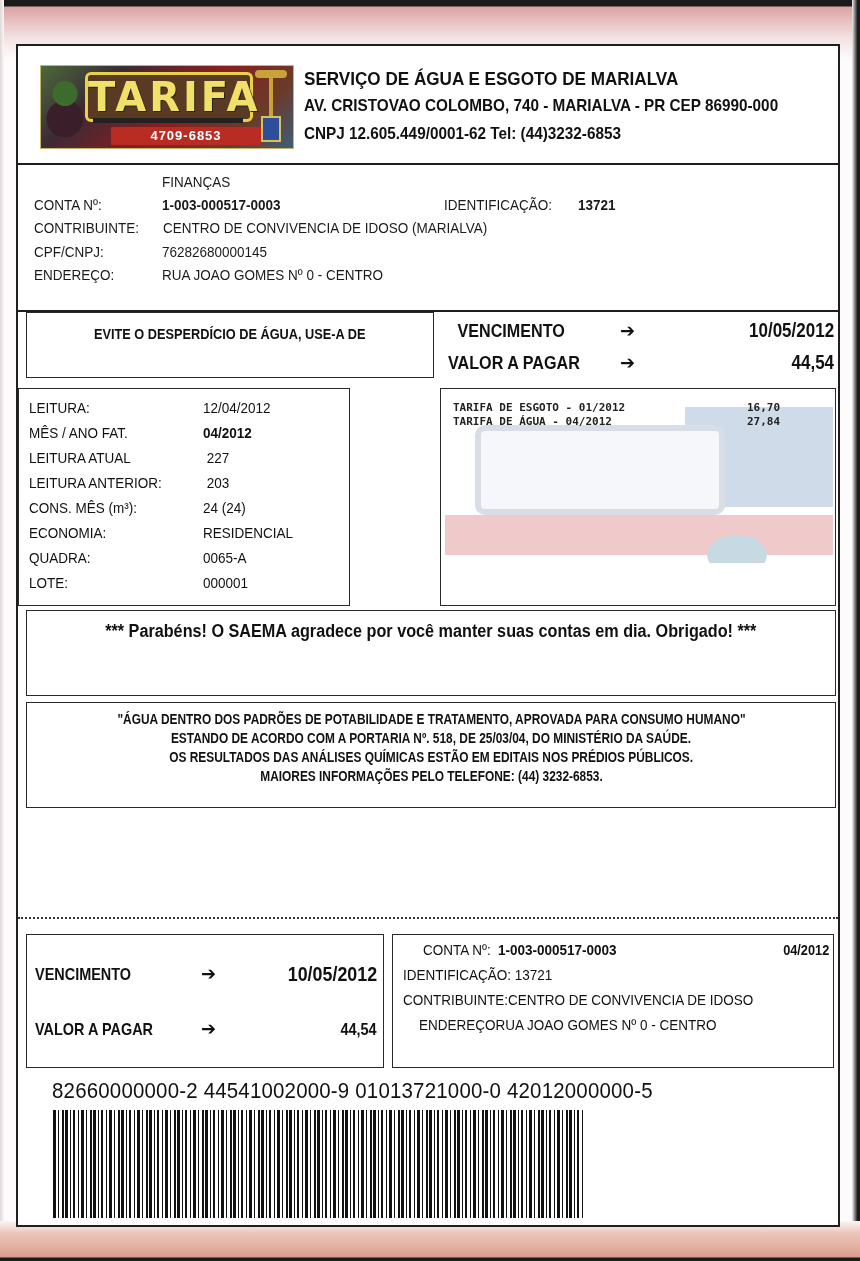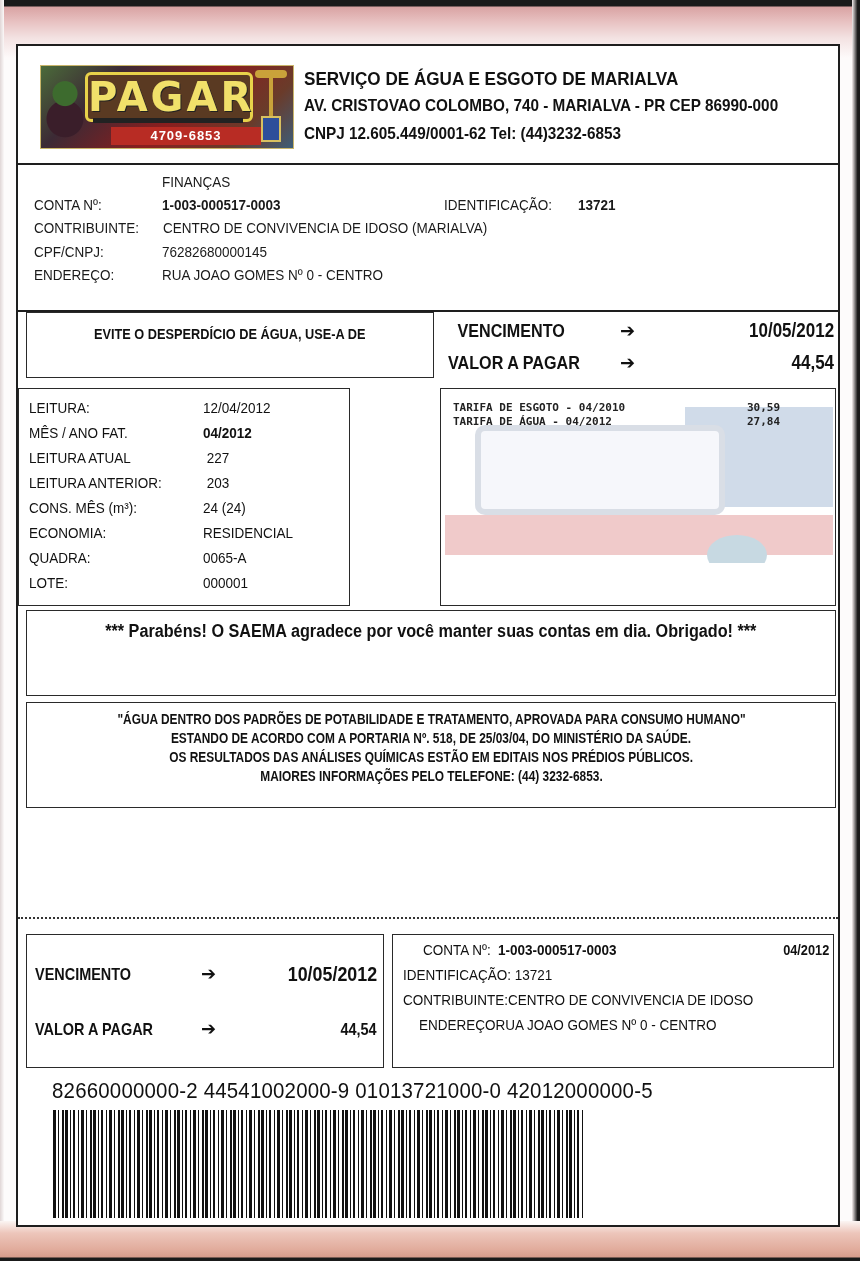--- a/index.html
+++ b/index.html
@@ -114,21 +114,21 @@
 <div class="scan-top"></div>
 <div class="scan-left"></div>
 <div class="scan-right"></div>
 <div class="scan-bottom"></div>
 
 <div class="page">
 
   <div class="abs" style="left:0;top:0;width:820px;height:120px;">
     <div class="logo">
       <div class="grapes"></div>
-      <div class="word">PAGAR</div>
+      <div class="word">TARIFA</div>
       <div class="sub"></div>
       <div class="phone">4709-6853</div>
       <div class="valve">
         <div class="wheel"></div>
           <div class="stem"></div>
           <div class="body"></div>
       </div>
     </div>
     <div class="hdr-line l1" style="width:540px;overflow:hidden;">SERVIÇO DE ÁGUA E ESGOTO DE MARIALVA</div>
     <div class="hdr-line l2" style="width:590px;overflow:hidden;">AV. CRISTOVAO COLOMBO, 740 - MARIALVA - PR  CEP 86990-000</div>
@@ -206,21 +206,21 @@
       </div>
   </div>
 
   <div class="box" style="left:422px;top:342px;width:396px;height:218px;overflow:hidden;">
     <div class="watermark">
       <div class="sky"></div>
         <div class="band"></div>
         <div class="txt"></div>
         <div class="seal"></div>
     </div>
-    <div class="tarifa" style="top:12px;"><span>TARIFA DE ESGOTO - 04/2010</span><span class="v">30,59</span></div>
+    <div class="tarifa" style="top:12px;"><span>TARIFA DE ESGOTO - 01/2012</span><span class="v">16,70</span></div>
     <div class="tarifa" style="top:26px;"><span>TARIFA DE ÁGUA - 04/2012</span><span class="v">27,84</span></div>
   </div>
 
   <div class="box" style="left:8px;top:564px;width:810px;height:86px;">
     <div class="center-txt" style="top:10px;font-size:18px;"><span class="cond-b" style="transform:scaleX(0.9);">*** Parabéns! O SAEMA agradece por você manter suas contas em dia. Obrigado! ***</span></div>
   </div>
 
   <div class="box" style="left:8px;top:656px;width:810px;height:106px;">
     <div class="center-txt" style="top:8px;font-size:14px;"><span class="cond-b">"ÁGUA DENTRO DOS PADRÕES DE POTABILIDADE E TRATAMENTO, APROVADA PARA CONSUMO HUMANO"</span></div>
     <div class="center-txt" style="top:27px;font-size:14px;"><span class="cond-b">ESTANDO DE ACORDO COM A PORTARIA Nº. 518, DE 25/03/04, DO MINISTÉRIO DA SAÚDE.</span></div>

